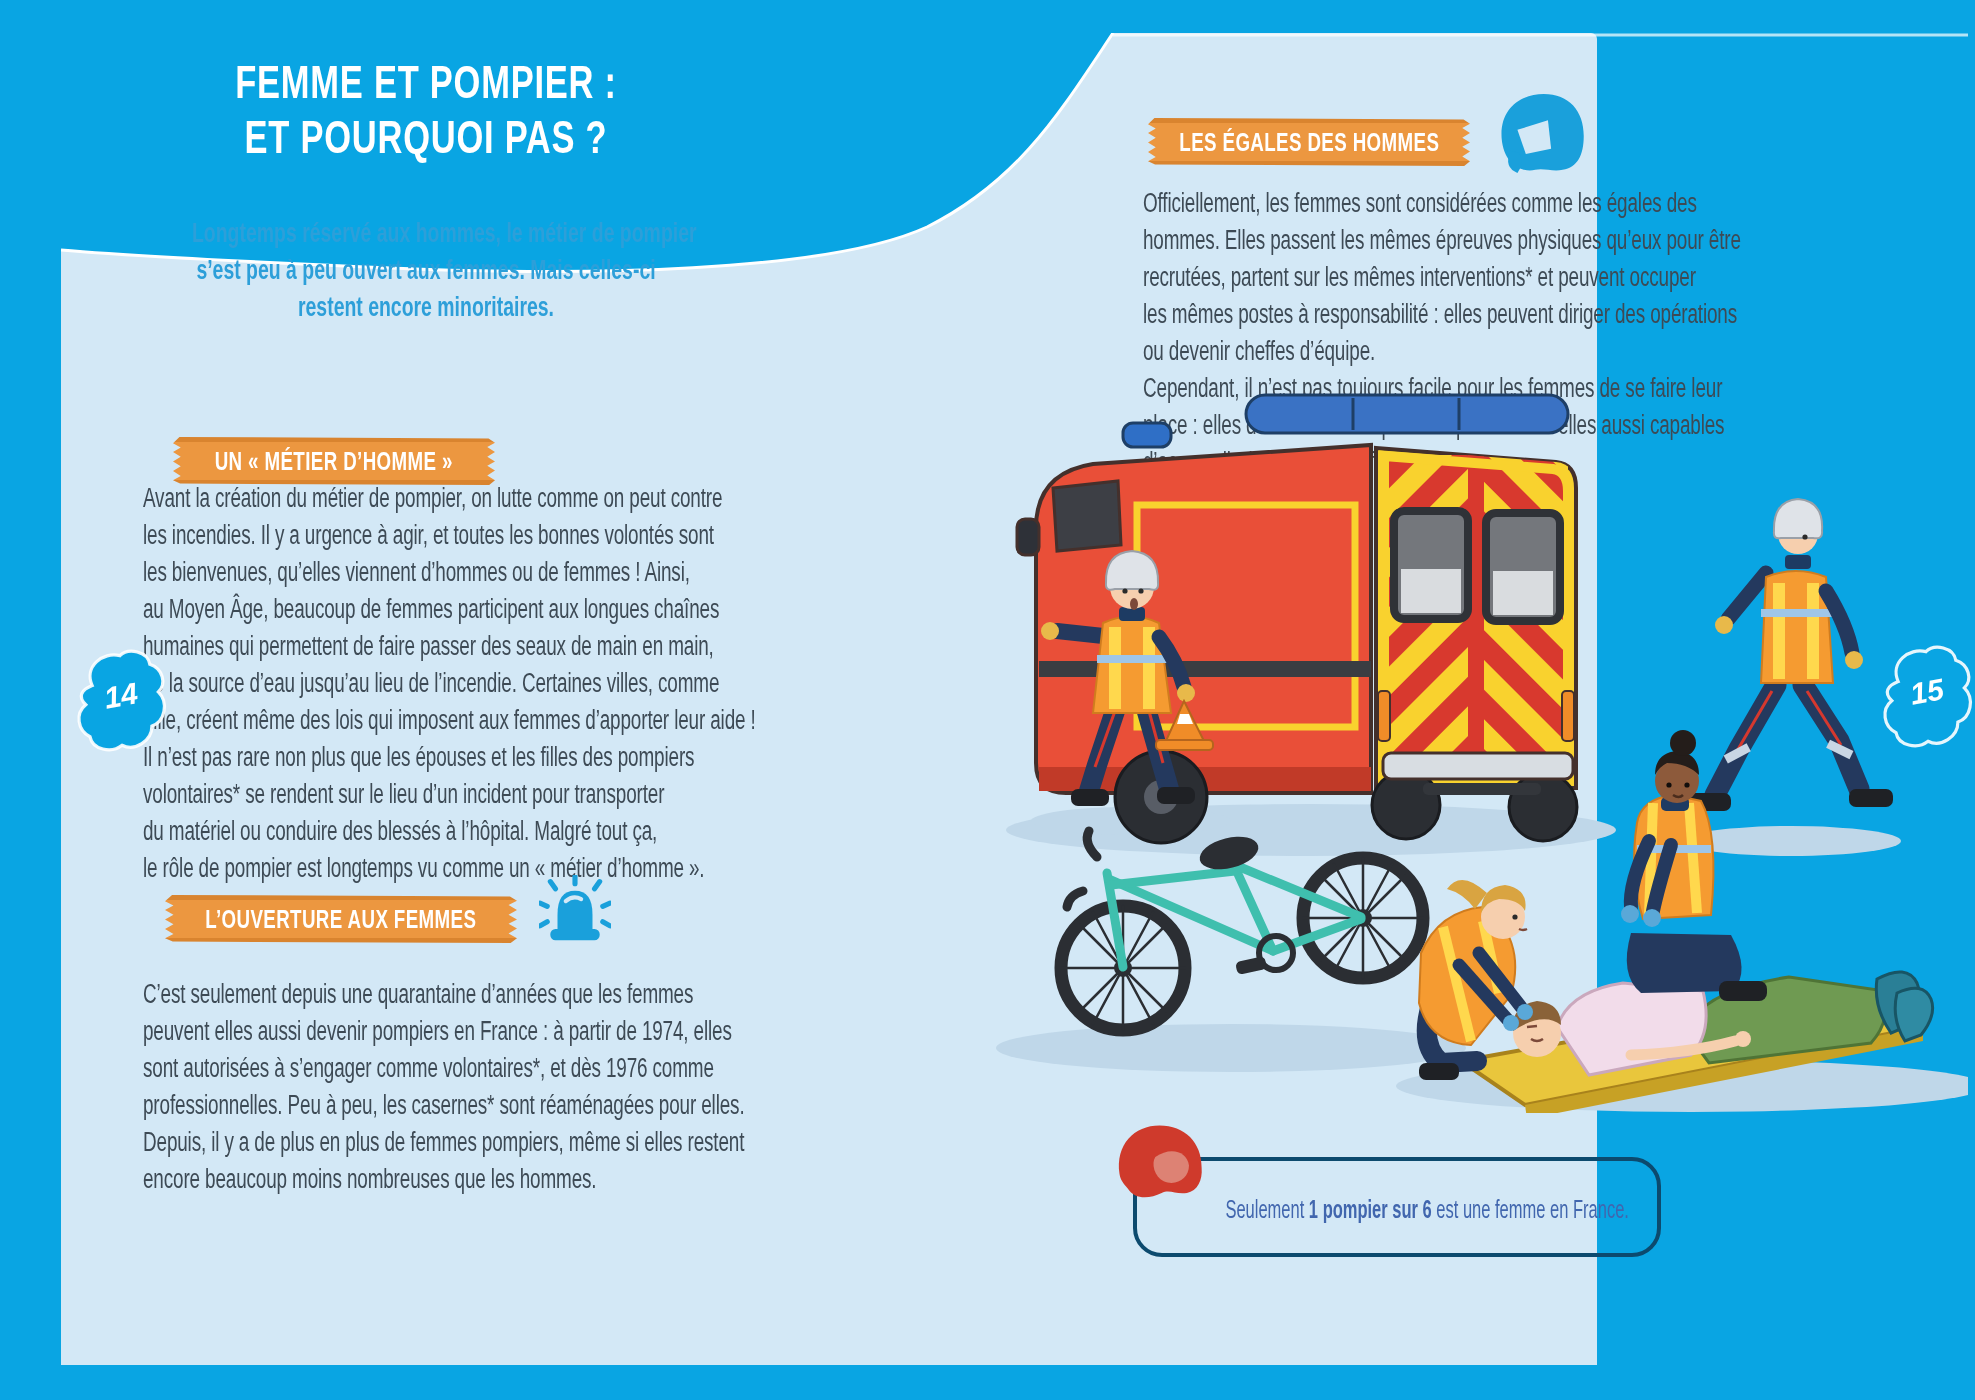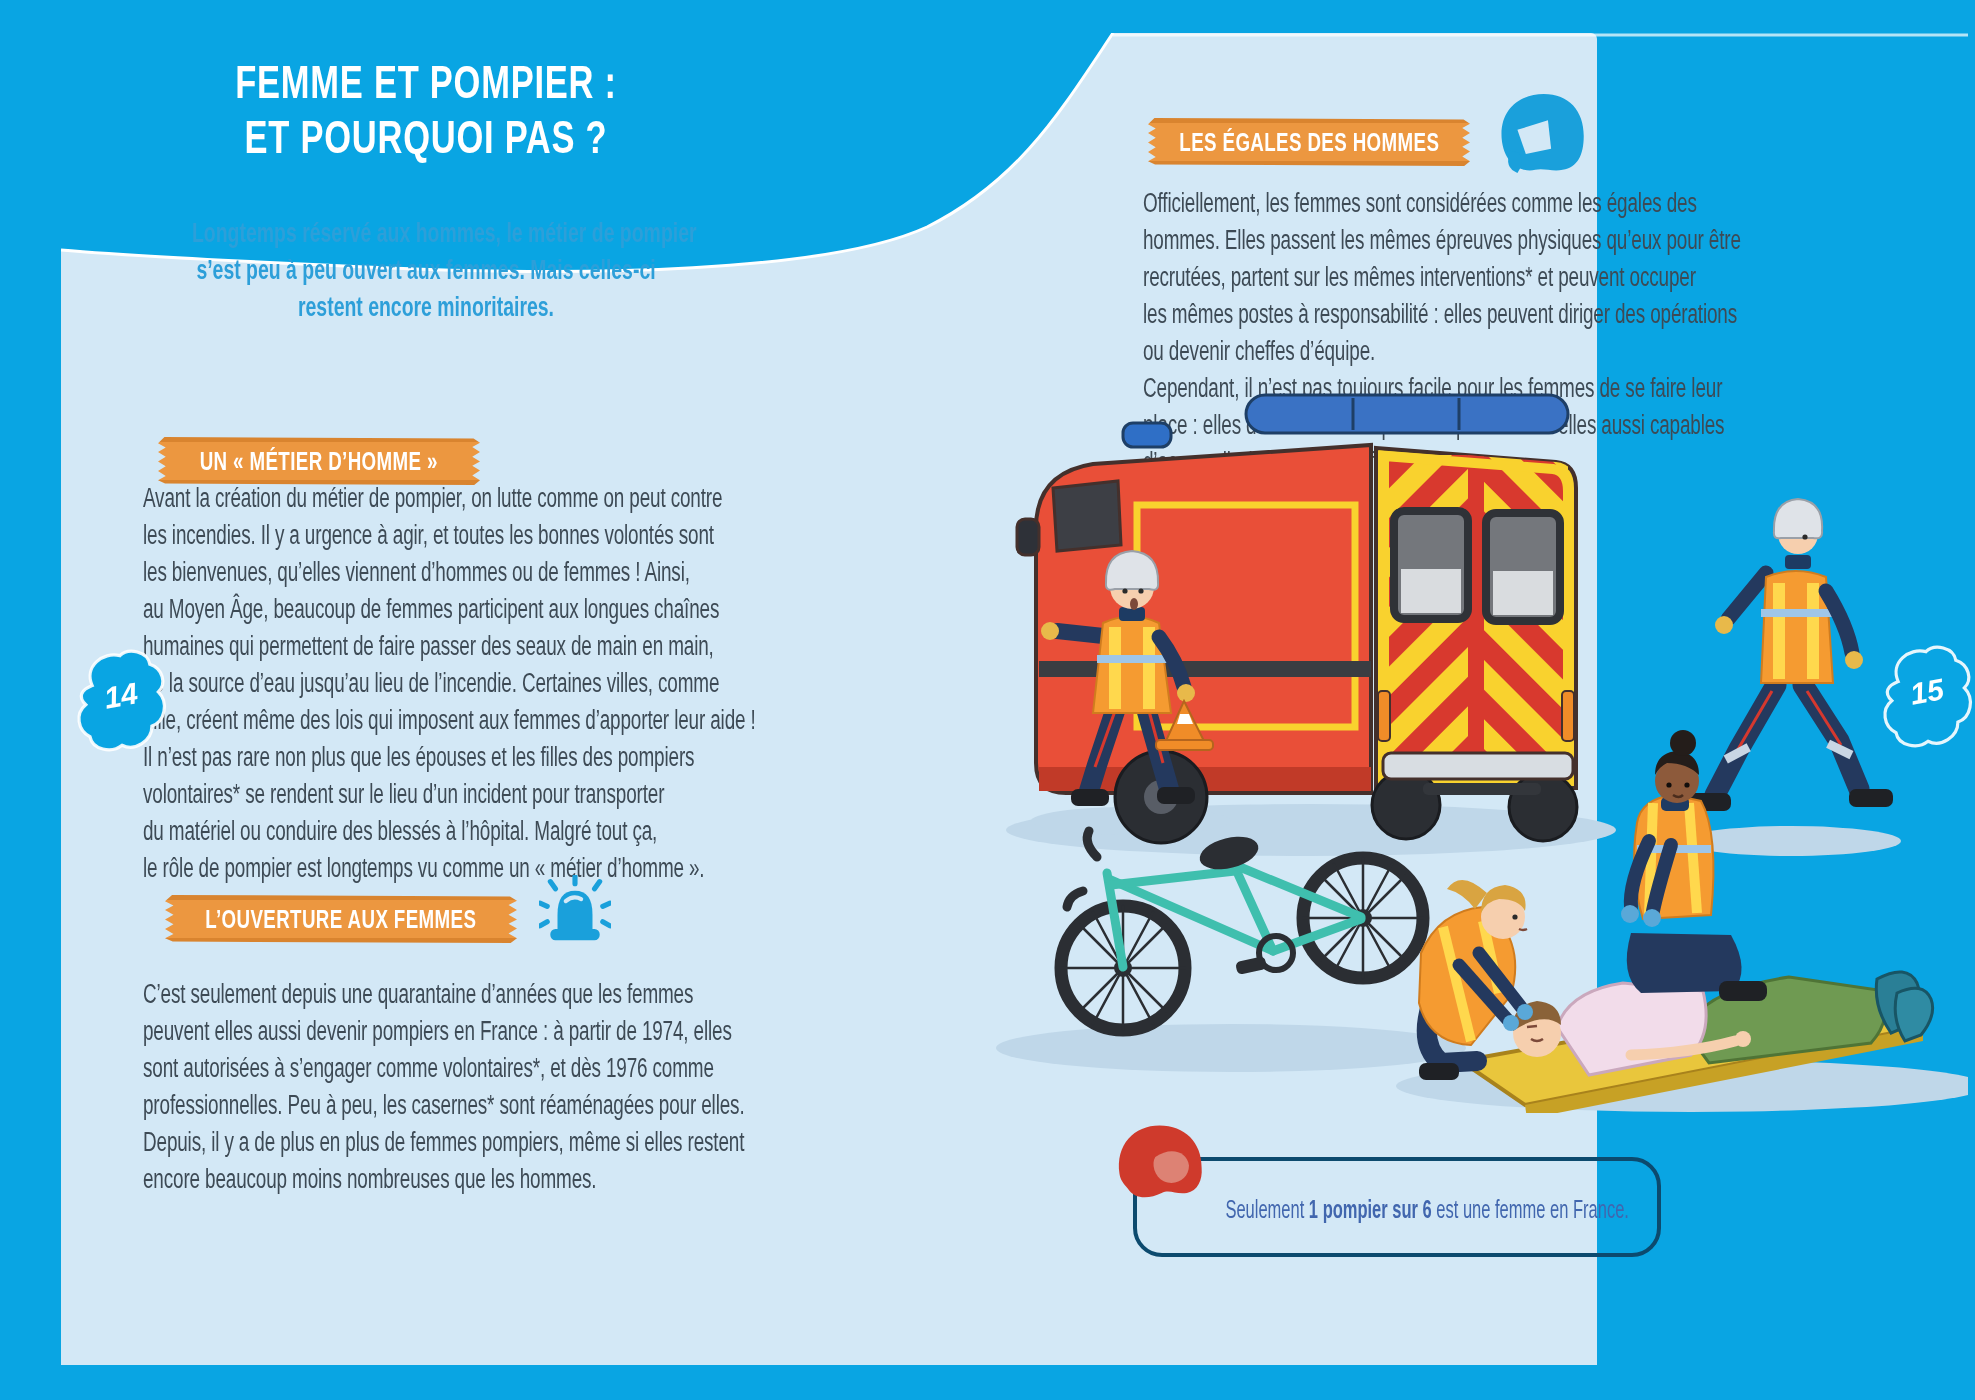--- a/index.html
+++ b/index.html
@@ -35,21 +35,21 @@
       <path d="M1052,2 L1907,2" stroke="#ffffff" stroke-width="3" opacity=".7"></path>
     </svg>
 
     <div class="title">FEMME ET POMPIER :
 ET POURQUOI PAS ?</div>
 
     <div class="intro">Longtemps réservé aux hommes, le métier de pompier
 s’est peu à peu ouvert aux femmes. Mais celles-ci
 restent encore minoritaires.</div>
 
-    <div class="ribbon" style="left:97px;top:404px;width:322px;align-items:center;">
+    <div class="ribbon" style="left:112px;top:404px;width:322px;align-items:center;">
       <span>UN « MÉTIER D’HOMME »</span>
     </div>
     <div class="para" style="left:82px;top:447px;">Avant la création du métier de pompier, on lutte comme on peut contre
 les incendies. Il y a urgence à agir, et toutes les bonnes volontés sont
 les bienvenues, qu’elles viennent d’hommes ou de femmes ! Ainsi,
 au Moyen Âge, beaucoup de femmes participent aux longues chaînes
 humaines qui permettent de faire passer des seaux de main en main,
 de la source d’eau jusqu’au lieu de l’incendie. Certaines villes, comme
 Lille, créent même des lois qui imposent aux femmes d’apporter leur aide !
 Il n’est pas rare non plus que les épouses et les filles des pompiers

